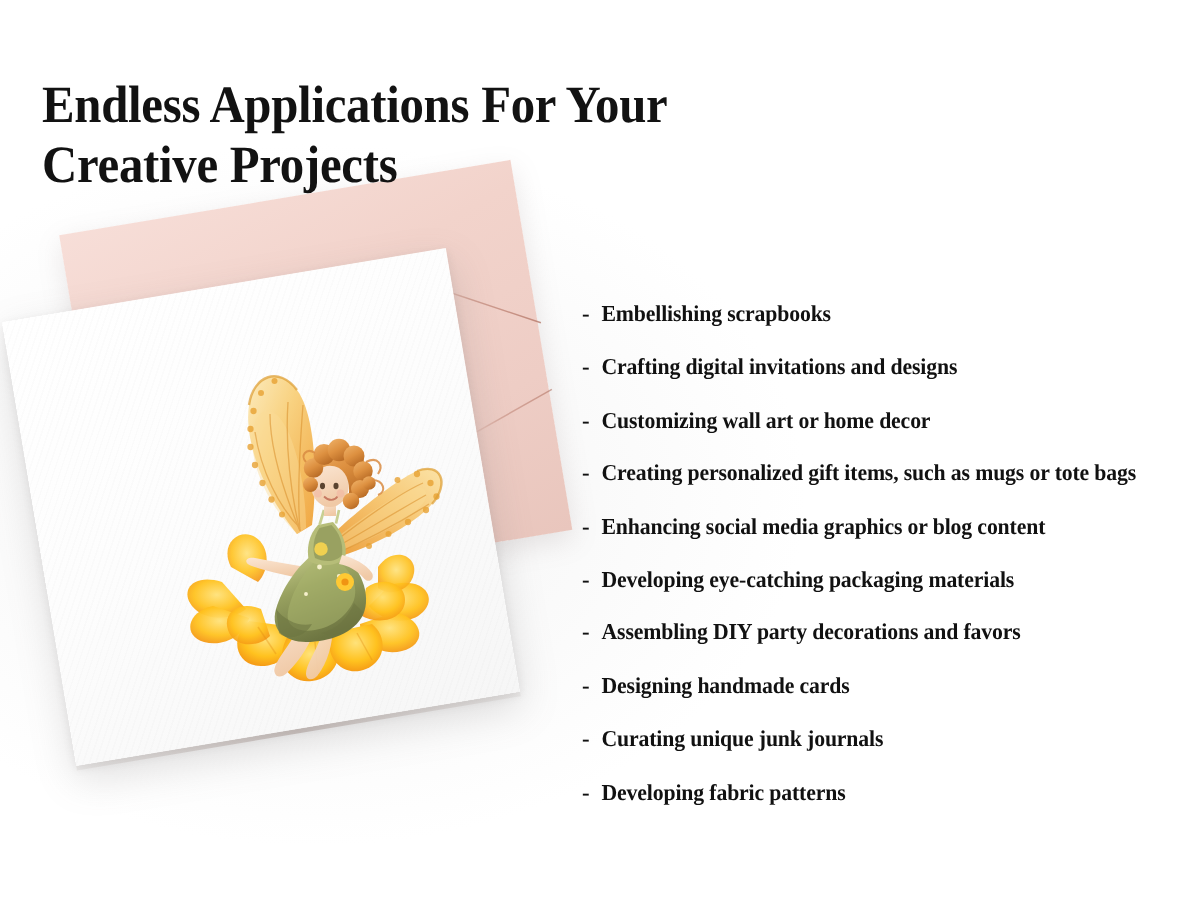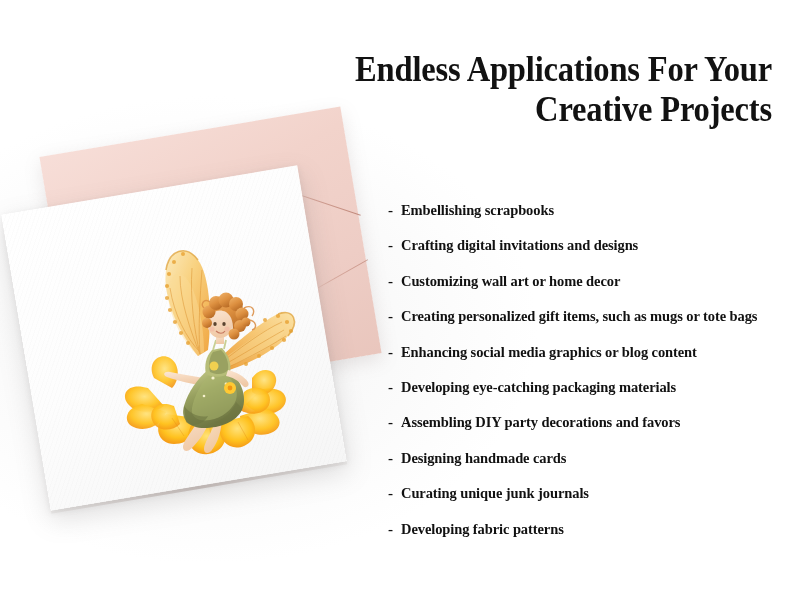--- a/index.html
+++ b/index.html
@@ -23,21 +23,21 @@
       linear-gradient(180deg, #ffffff 0%, #fdfdfd 50%, #ffffff 100%);
     overflow: hidden;
   }
 
   
   #title-block {
     position: absolute;
     left: 0;
     top: 50px;
     width: 800px;
-    text-align: right;
+    text-align: left;
     z-index: 5;
   }
   .title-line {
     display: block;
     font-family: "Liberation Serif", "DejaVu Serif", serif;
     font-weight: 700;
     font-size: 35px;
     line-height: 40px;
     letter-spacing: -0.2px;
     color: #121212;

